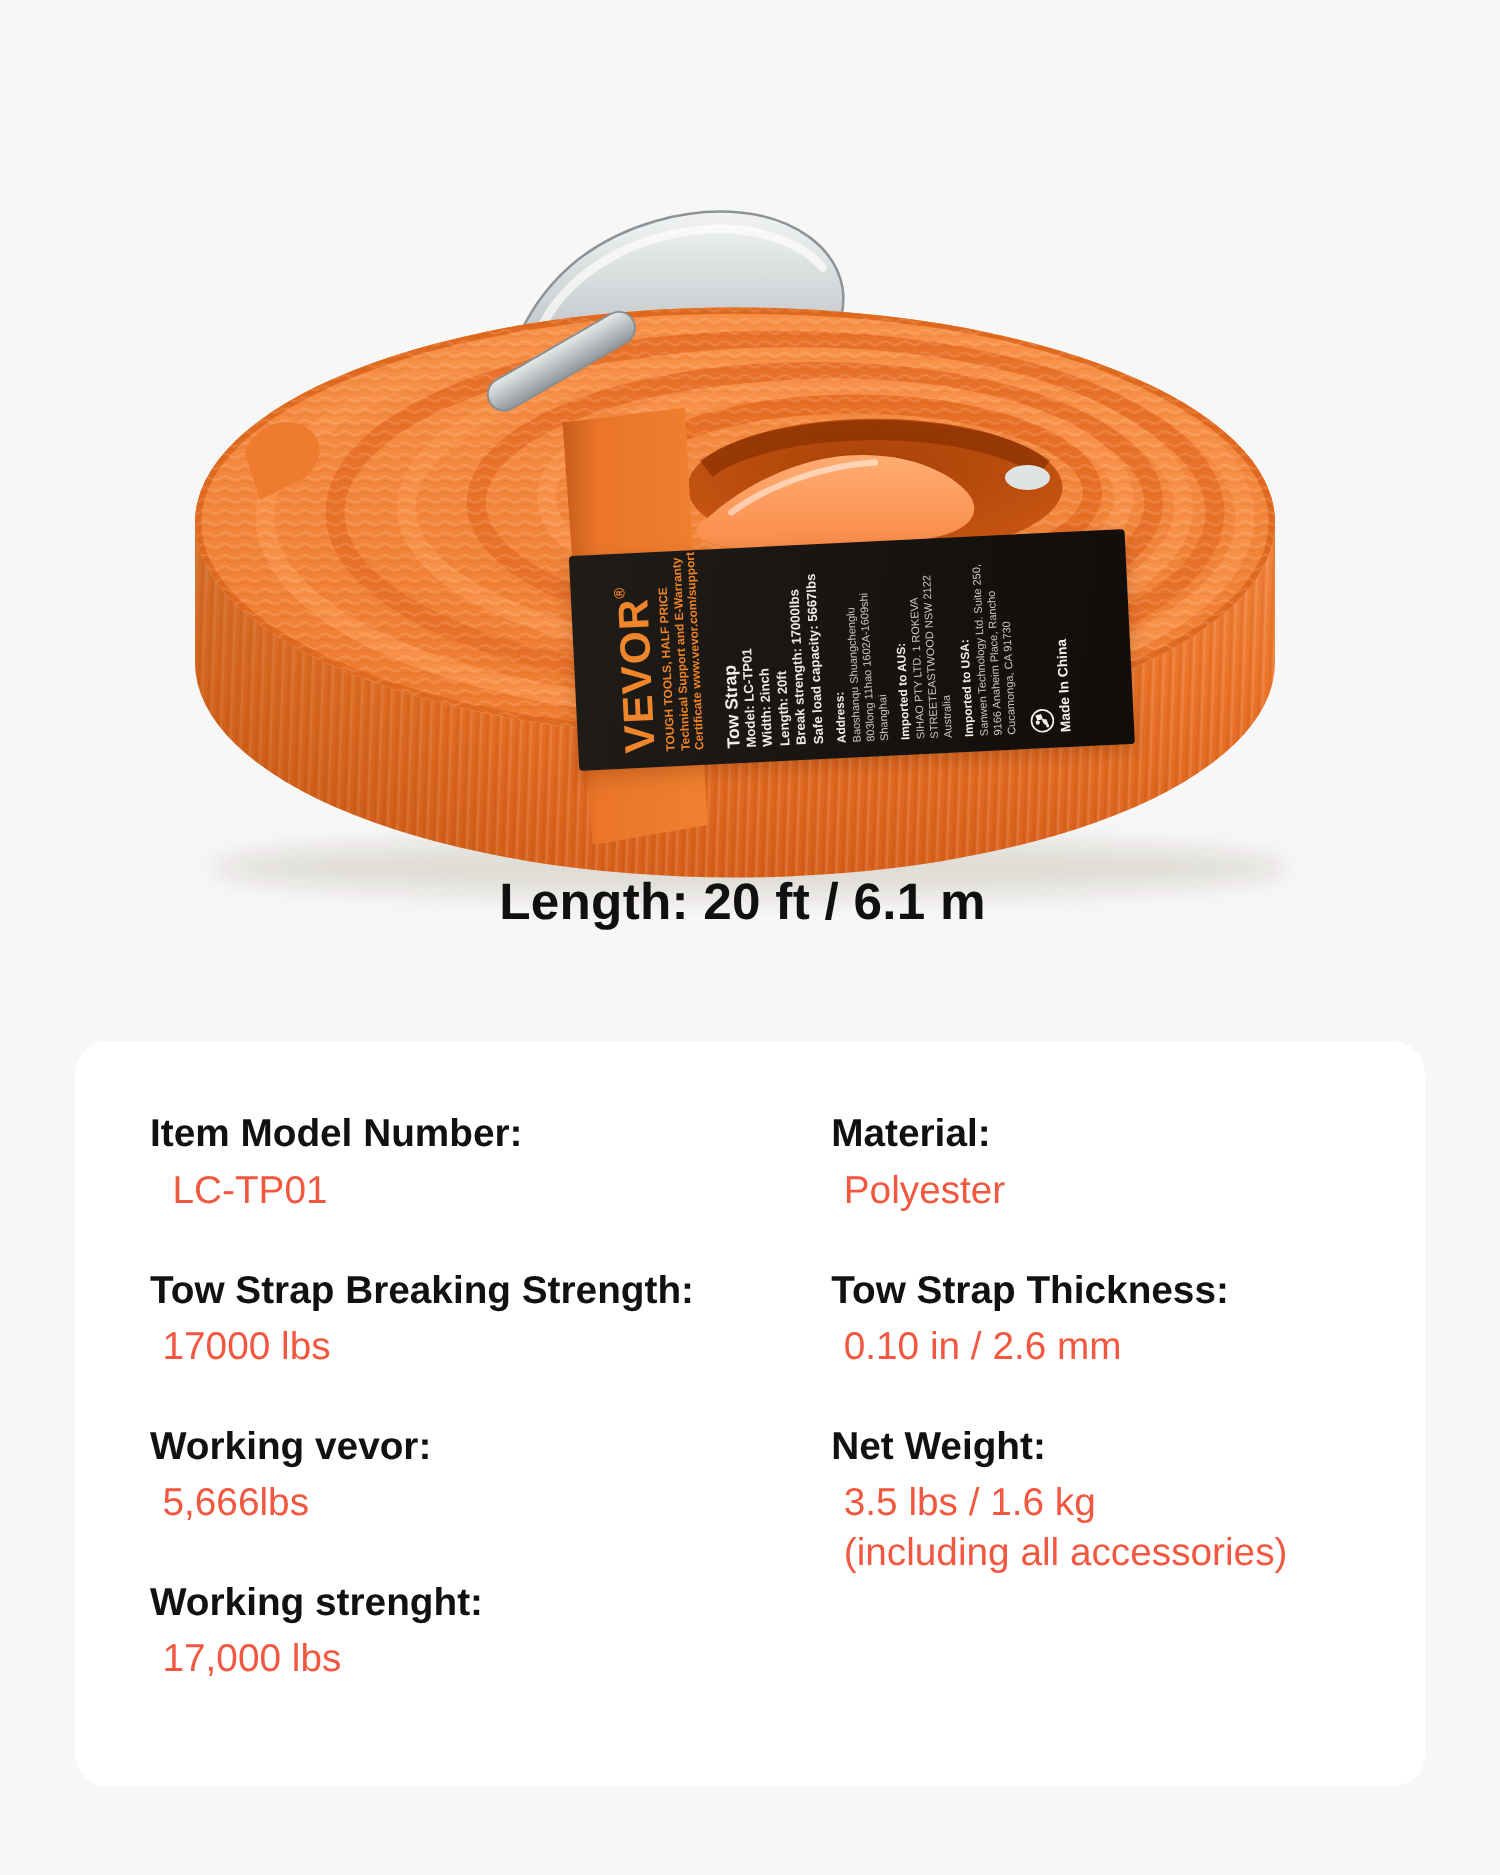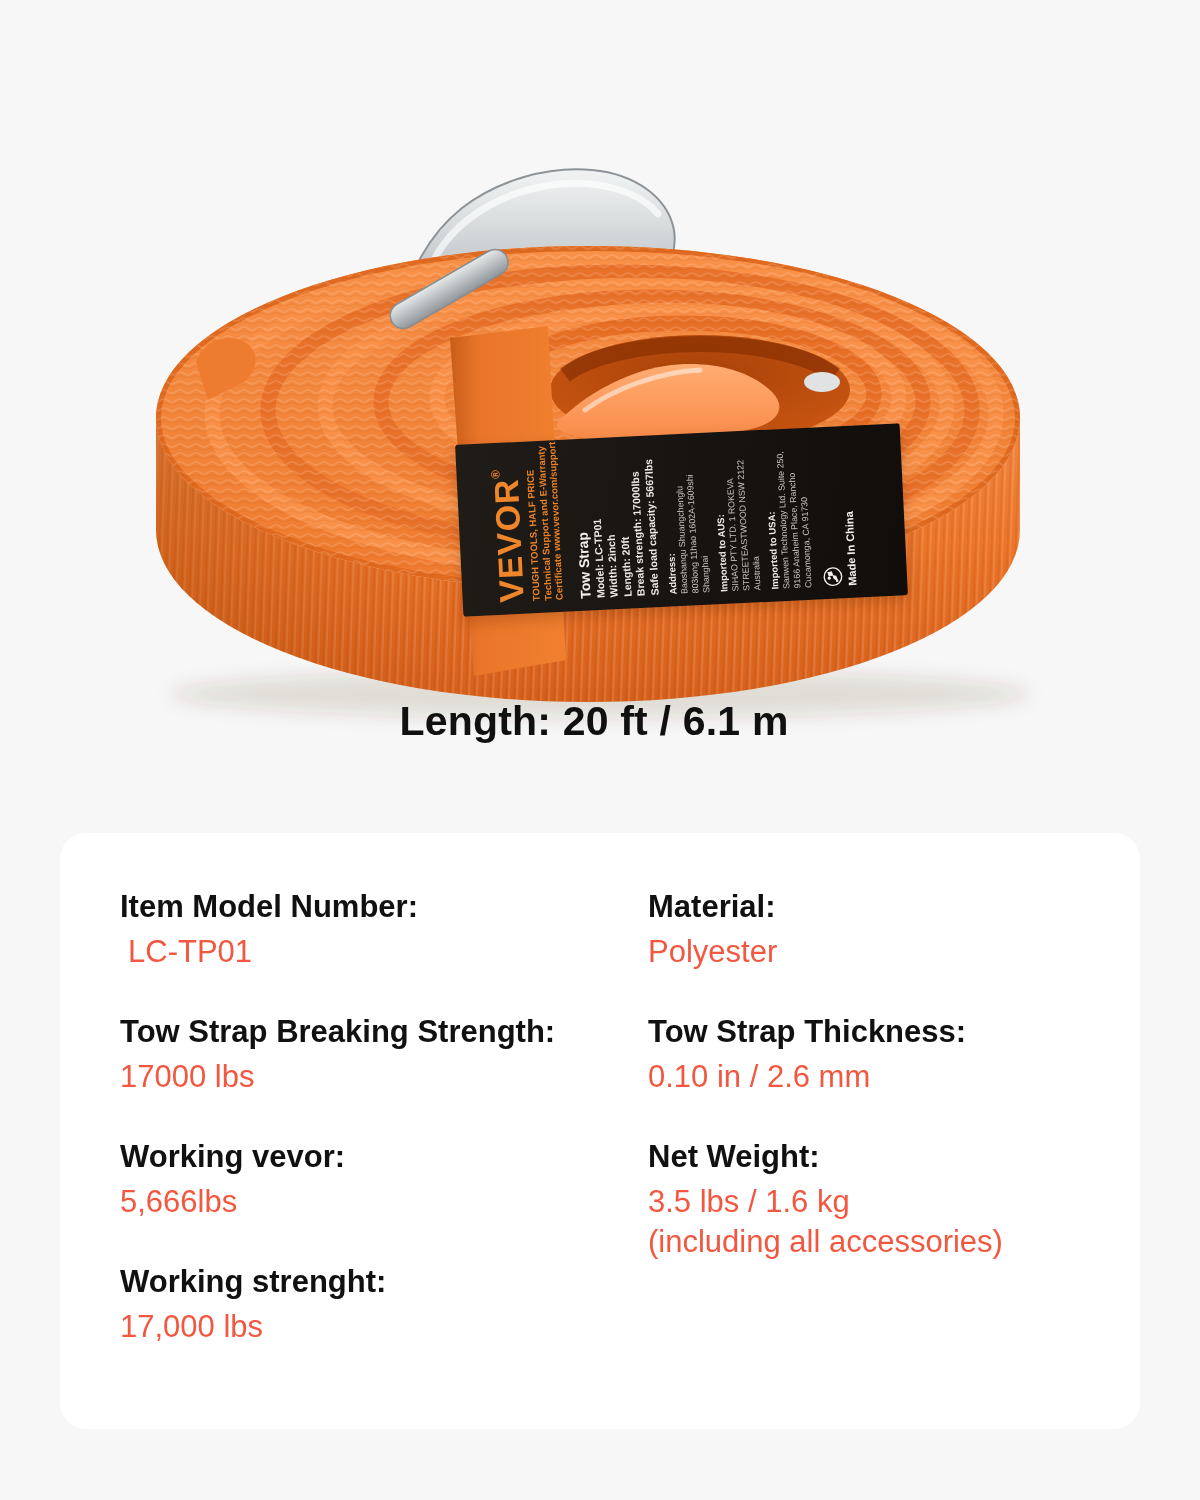--- a/index.html
+++ b/index.html
@@ -56,25 +56,25 @@
   .spec-card{
     position:absolute;left:60px;top:833px;width:1080px;height:596px;
     background:#ffffff;border-radius:26px;
     box-sizing:border-box;
     padding:56px 50px 0 60px;
   }
   .spec-grid{
     display:grid;
     grid-template-columns:528px auto;
     grid-auto-rows:125px;
-    column-gap:0;
+    column-gap:17px;
   }
   .spec-cell{overflow:visible;}
   .spec-label{font-size:31px;font-weight:bold;color:#111111;line-height:36px;}
-  .spec-value{font-size:31px;color:#f25740;line-height:40px;margin-top:7px;}
+  .spec-value{font-size:31px;color:#f25740;line-height:40px;margin-top:7px;margin-left:10px;}
   .spec-value.indent{padding-left:8px;}
 </style>
 </head>
 <body>
 
 <div id="stage">
 
   <svg class="coil-svg" viewBox="0 0 1200 810" aria-hidden="true">
     <defs>
       <linearGradient id="wallGrad" x1="0" y1="0" x2="0" y2="1">

